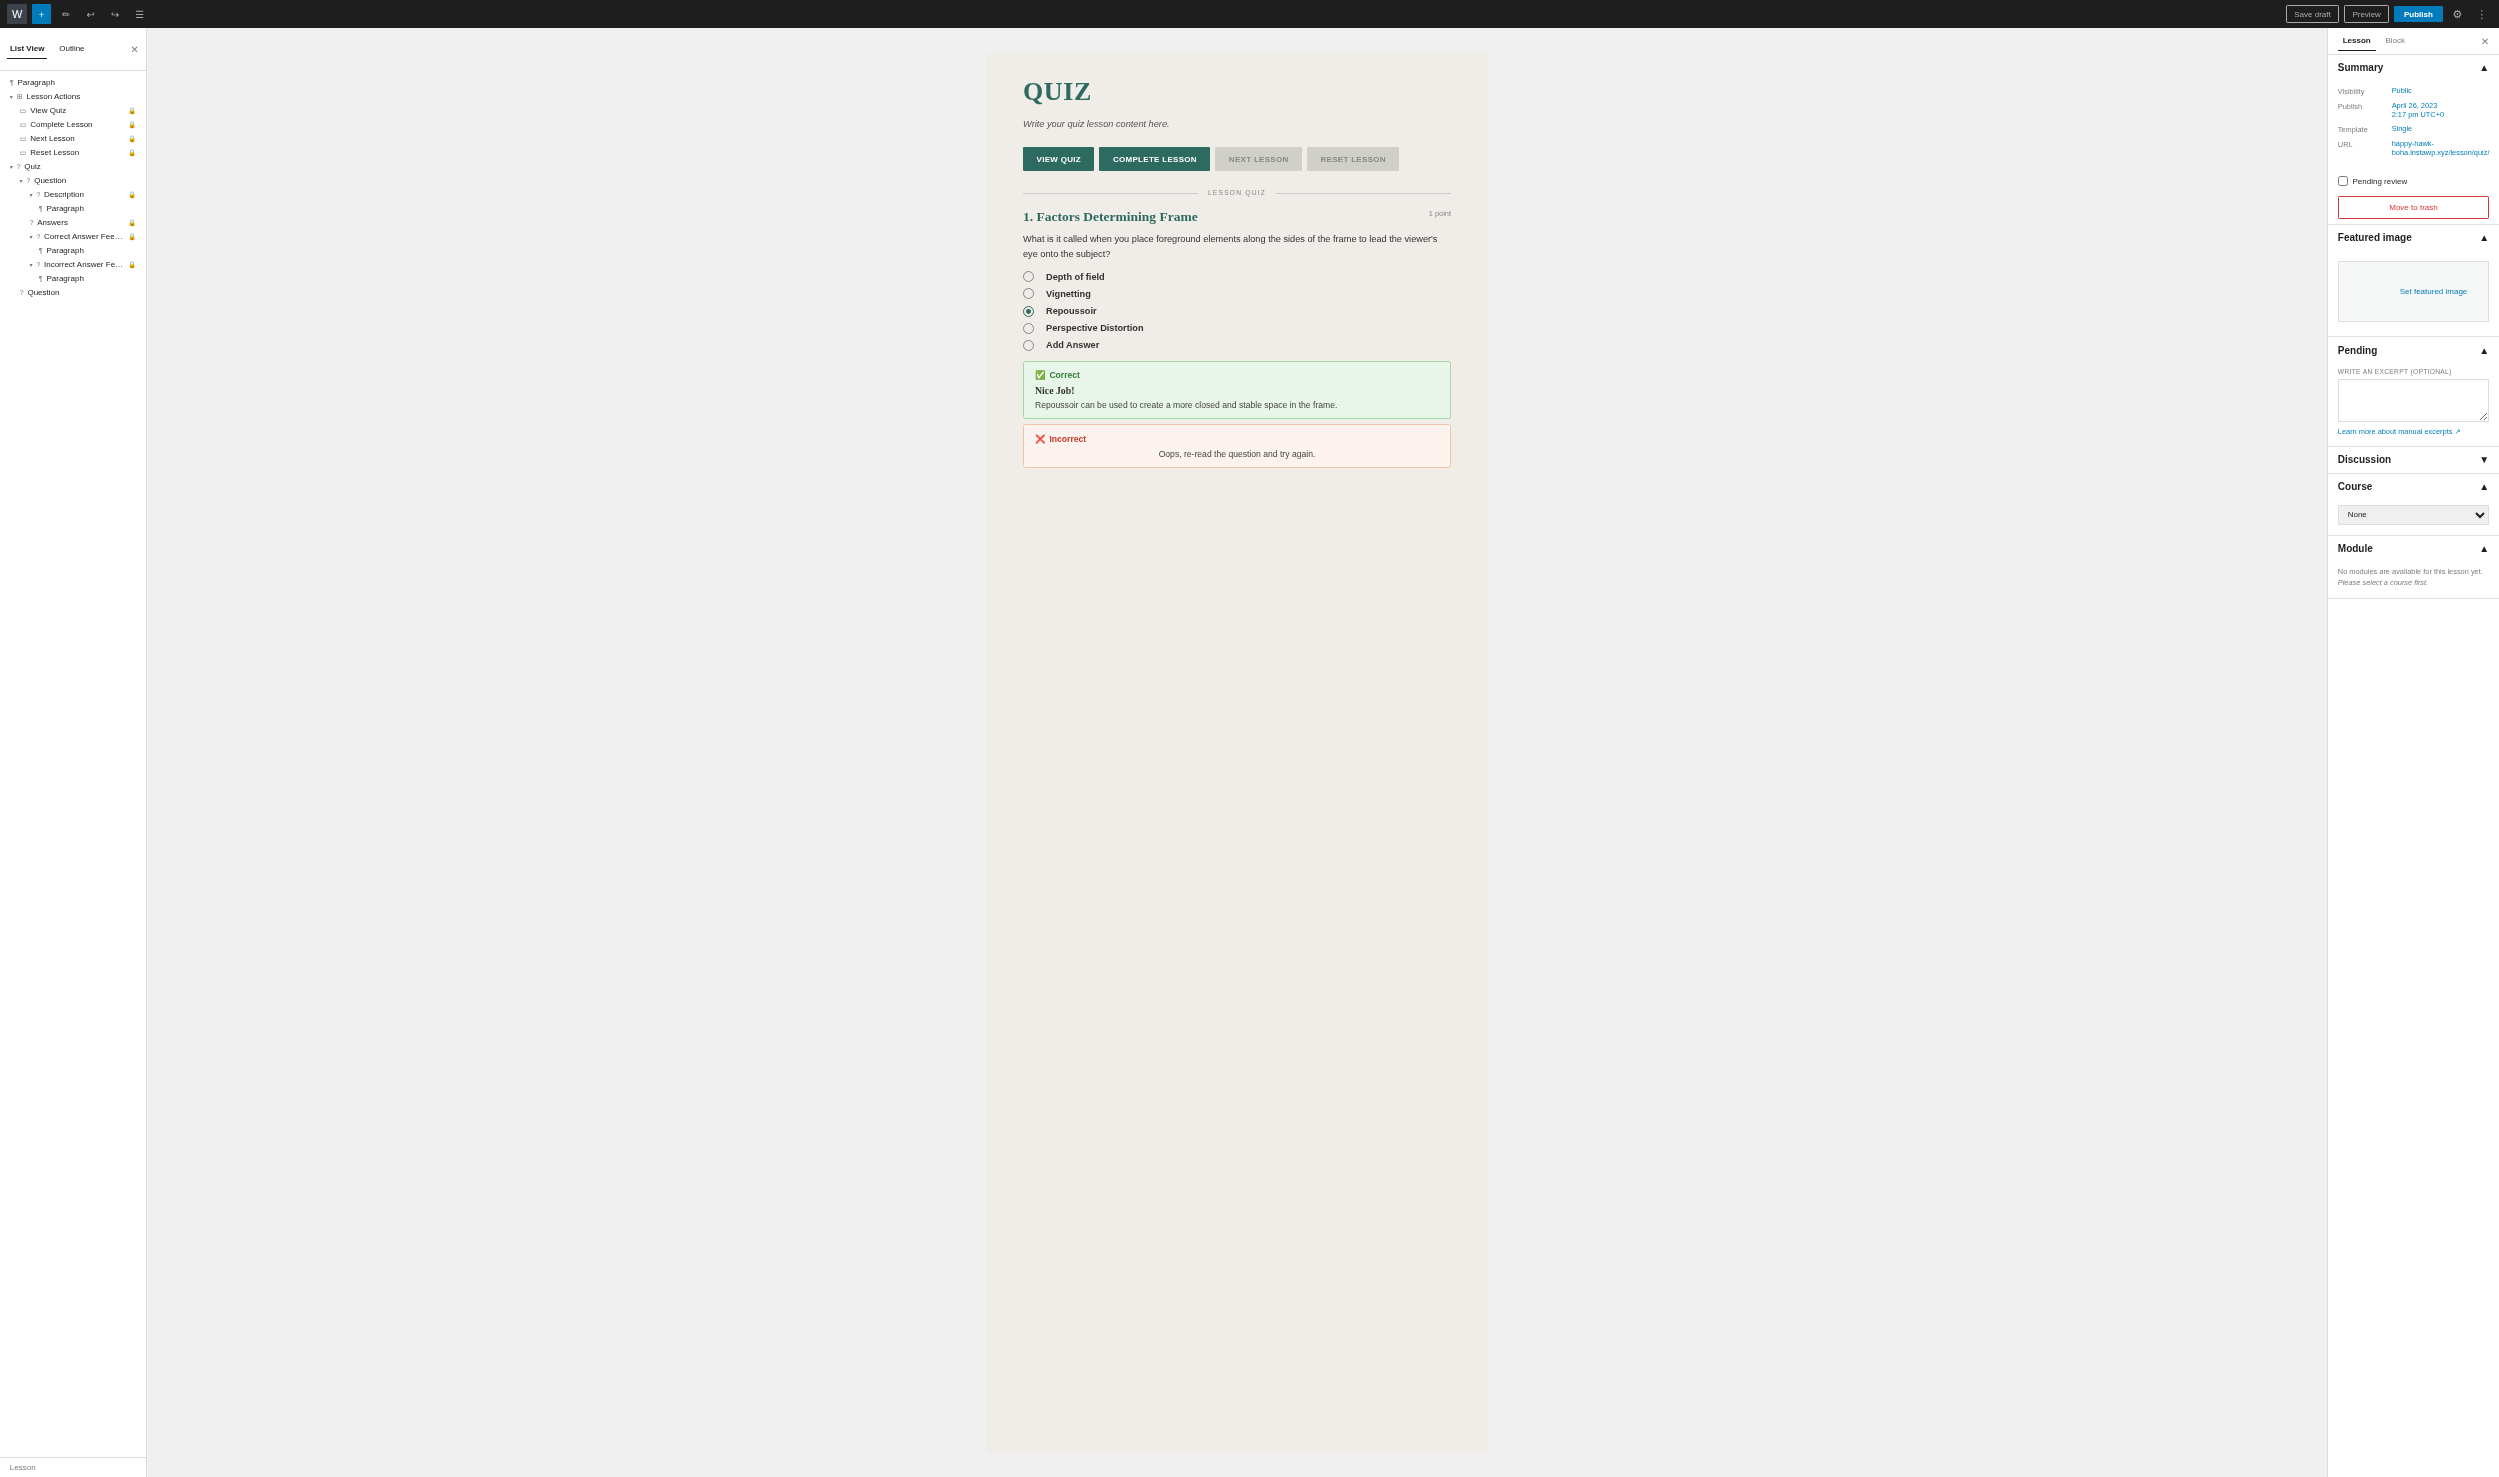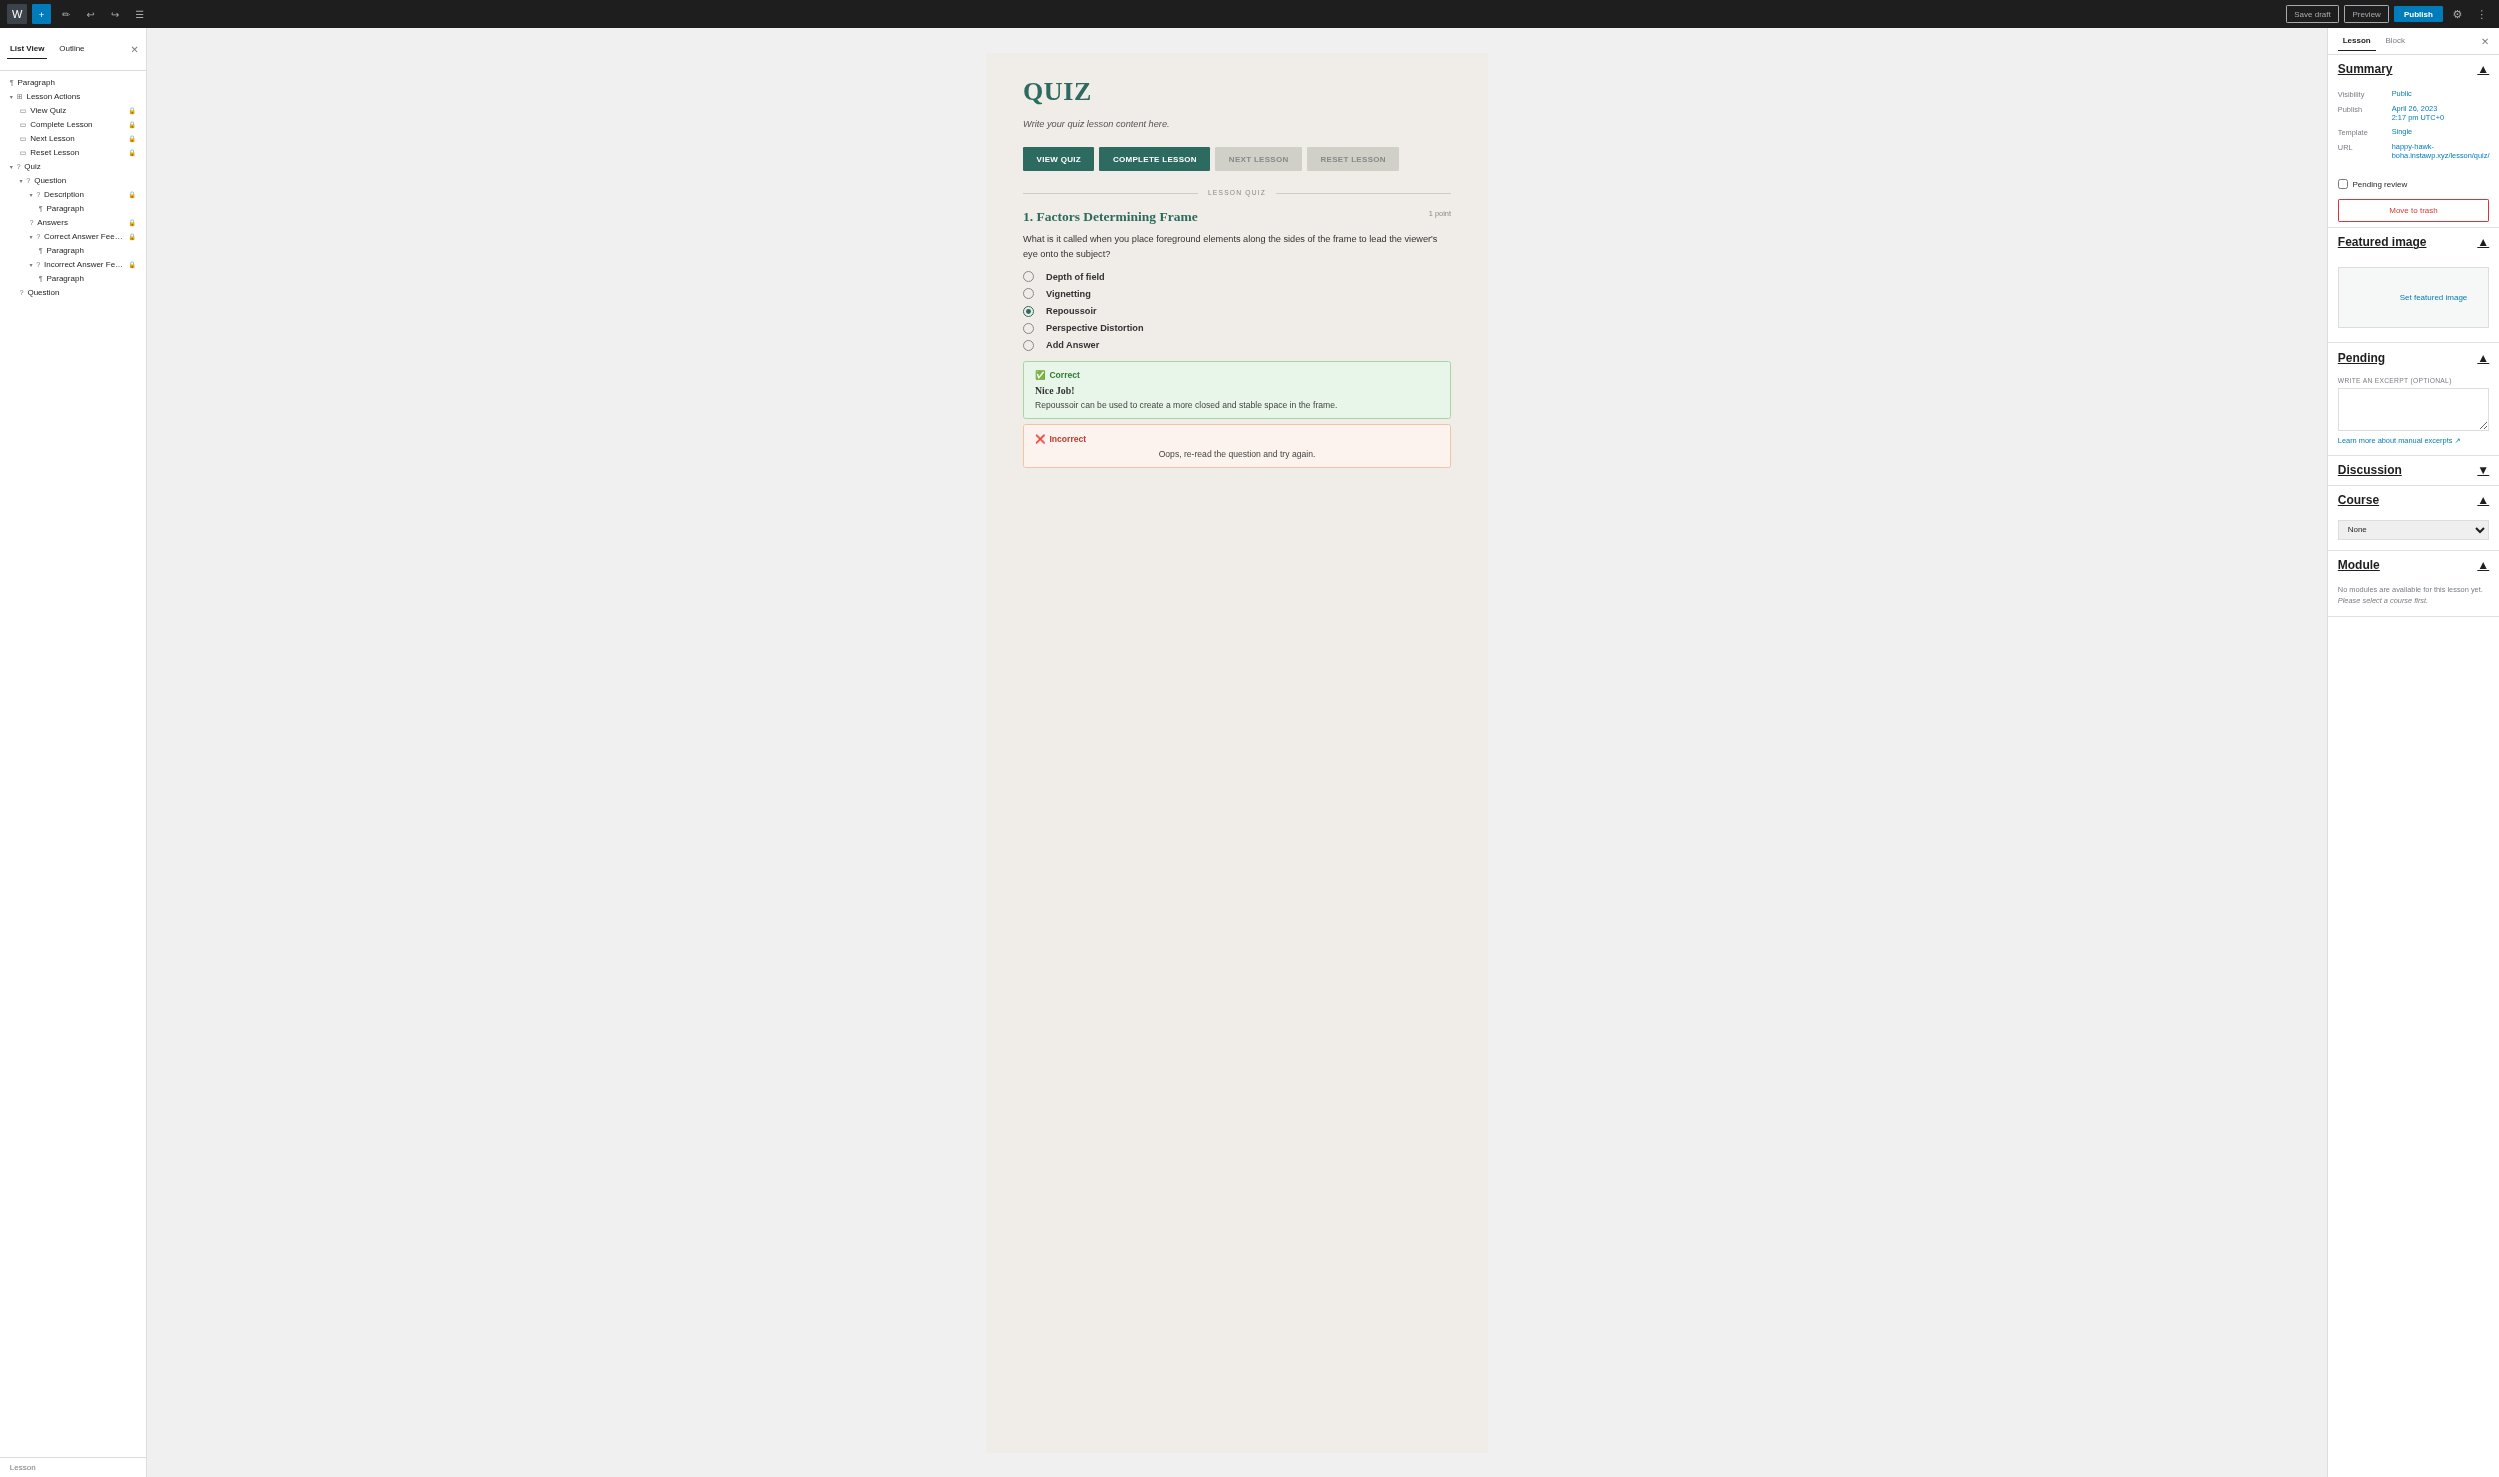--- a/index.html
+++ b/index.html
@@ -72,21 +72,21 @@
 
     
     .right-panel { width: 172px; border-left: 0.6px solid #ddd; background: #fff; display: flex; flex-direction: column; overflow: hidden; }
     .right-panel-tabs { display: flex; align-items: center; border-bottom: 0.6px solid #ddd; padding: 0 9.8px; height: 27px; }
     .right-tab { font-size: 8px; padding: 4.9px 4.9px; cursor: pointer; border-bottom: 1.2px solid transparent; color: #787c82; margin-right: 4.9px; }
     .right-tab.active { border-bottom: 1.2px solid #1e1e1e; color: #1e1e1e; font-weight: 600; }
     .right-panel-close { margin-left: auto; background: transparent; border: none; cursor: pointer; font-size: 9.8px; color: #787c82; }
     .right-panel-content { flex: 1; overflow-y: auto; }
 
     .panel-section { border-bottom: 0.6px solid #e0e0e0; }
-    .panel-section-header { display: flex; align-items: flex-start; justify-content: space-between; padding: 7.4px 9.8px; cursor: pointer; font-weight: 600; font-size: 12px; color: #1e1e1e; text-decoration: underline; }
+    .panel-section-header { display: flex; align-items: flex-start; justify-content: space-between; padding: 7.4px 9.8px; cursor: pointer; font-weight: 600; font-size: 10px; color: #1e1e1e; }
     .panel-section-body { padding: 4.9px 9.8px 9.8px; }
 
     .meta-row { display: flex; align-items: flex-start; margin-bottom: 4.9px; gap: 4.9px; }
     .meta-label { font-size: 7.4px; color: #787c82; width: 49px; flex-shrink: 0; padding-top: 1.2px; }
     .meta-value { font-size: 7.4px; color: #007cba; }
 
     .pending-row { display: flex; align-items: center; gap: 4.9px; padding: 4.9px 9.8px; }
     .pending-checkbox { width: 9.8px; height: 9.8px; border: 0.6px solid #8c8f94; cursor: pointer; }
     .pending-label { font-size: 8px; color: #1e1e1e; }
 

